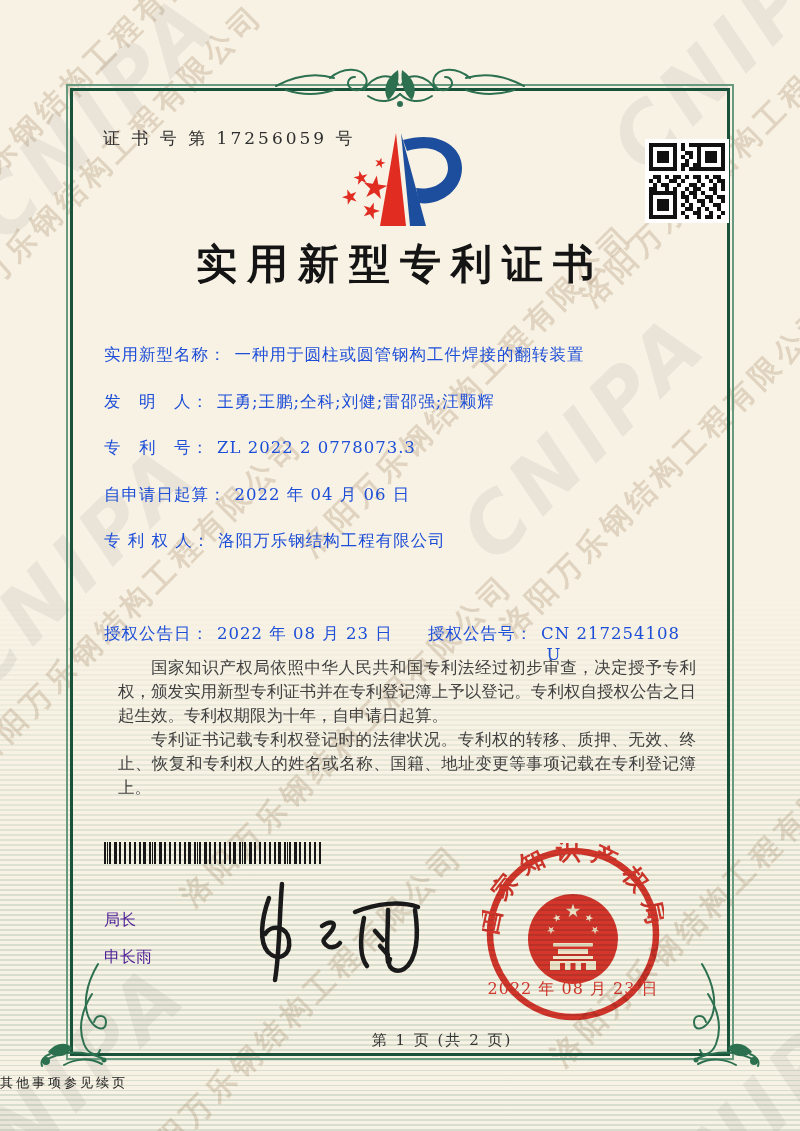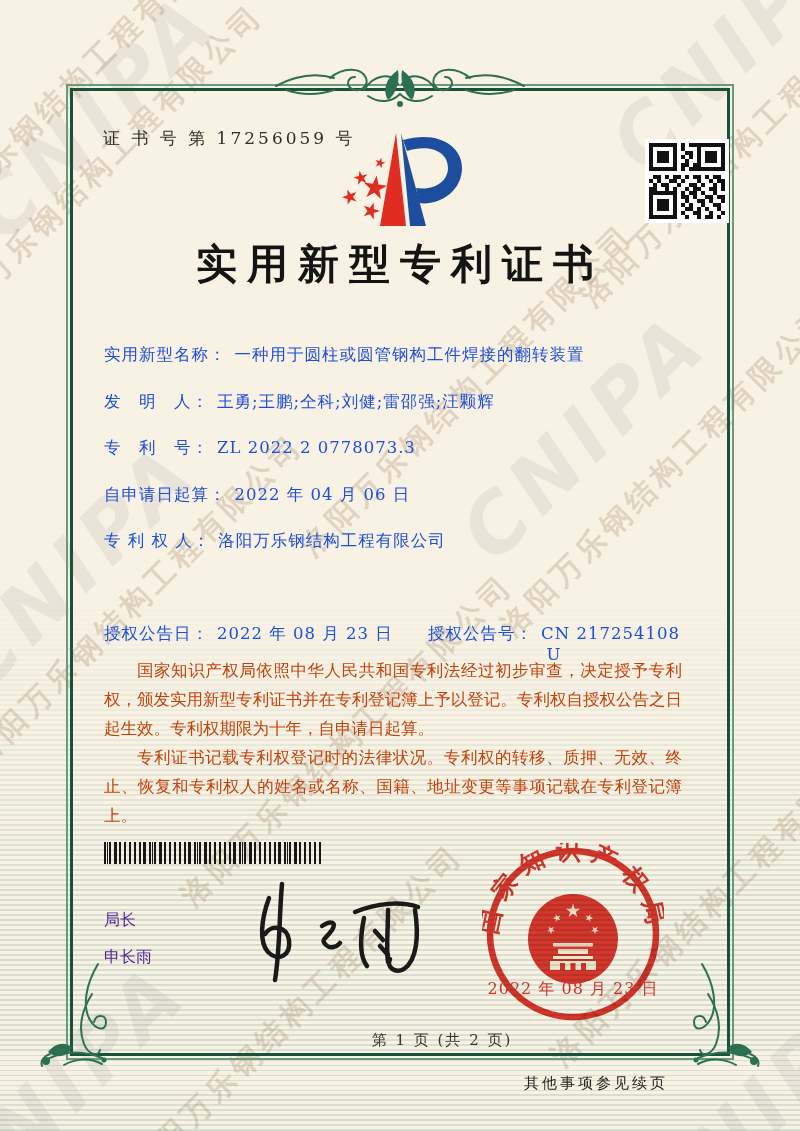--- a/index.html
+++ b/index.html
@@ -40,36 +40,36 @@
   
   .cert-no{position:absolute;left:103px;top:127px;font-size:17px;letter-spacing:3px;color:#2e2e2e;}
   .logo{position:absolute;left:336px;top:130px;width:132px;height:100px;}
   .qr{position:absolute;left:645px;top:139px;width:84px;height:84px;}
   .title{position:absolute;left:66px;top:237px;width:668px;text-align:center;
          font-size:41px;font-weight:bold;letter-spacing:10px;color:#141414;}
   .frow{position:absolute;left:104px;width:580px;font-size:16.5px;color:#1d4ed8;letter-spacing:1px;}
   .frow .lbl{margin-right:8px;}
   .r0{top:344px}.r1{top:391px}.r2{top:437px}.r3{top:484px}.r4{top:530px}.r5{top:577px}.r6{top:623px}
   .grant{position:absolute;left:320px;top:0;text-align:center;}
-  .paras{position:absolute;left:104px;top:656px;width:578px;font-size:16.5px;
-         line-height:29px;color:#c2410c;text-align:justify;}
+  .paras{position:absolute;left:118px;top:656px;width:578px;font-size:16.5px;
+         line-height:24px;color:#404040;text-align:justify;}
   .paras p{margin:0;text-indent:2em;}
   .barcode{position:absolute;left:104px;top:842px;width:218px;height:22px;
     background-image:
       repeating-linear-gradient(90deg,#161616 0 2px,rgba(0,0,0,0) 2px 5px),
       repeating-linear-gradient(90deg,rgba(0,0,0,0) 0 3px,#161616 3px 4px,rgba(0,0,0,0) 4px 9px);}
   .director{position:absolute;left:104px;top:903px;font-size:16px;line-height:37px;
             font-family:Liberation Mono, monospace;color:#4c1d95;}
   .signature{position:absolute;left:225px;top:876px;width:200px;height:112px;}
   .seal{position:absolute;left:482px;top:843px;width:182px;height:182px;
         opacity:.92;mix-blend-mode:multiply;}
   .page-num{position:absolute;left:66px;top:1031px;width:752px;text-align:center;
             font-size:15px;letter-spacing:2px;color:#333;}
-  .footer-note{position:absolute;left:0;top:1074px;width:668px;text-align:right;
-               font-size:15px;letter-spacing:3px;color:#222;}
+  .footer-note{position:absolute;left:0;top:1074px;width:668px;text-align:left;
+               font-size:13px;letter-spacing:3px;color:#222;}
   svg{display:block;}
 </style>
 </head>
 <body>
 
 <div class="page">
 
   <svg width="0" height="0" aria-hidden="true">
     <defs>
       <path id="star5" d="M0,-10 L2.245,-3.09 L9.511,-3.09 L3.633,1.18 L5.878,8.09 L0,3.82 L-5.878,8.09 L-3.633,1.18 L-9.511,-3.09 L-2.245,-3.09 Z"></path>

